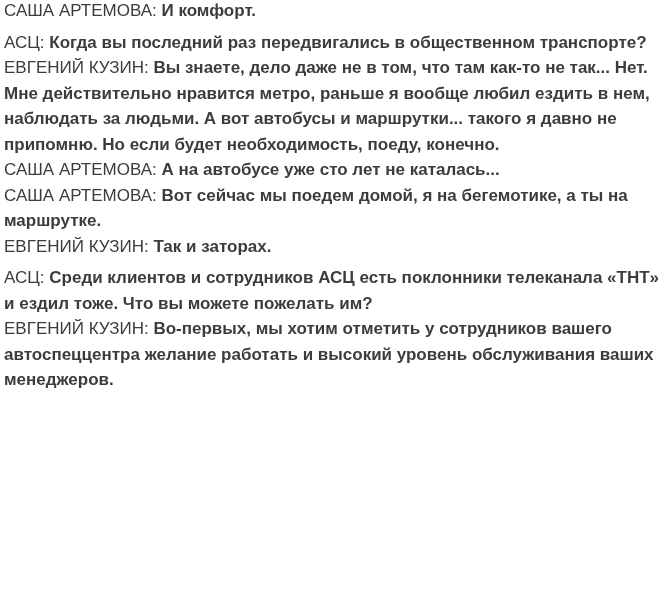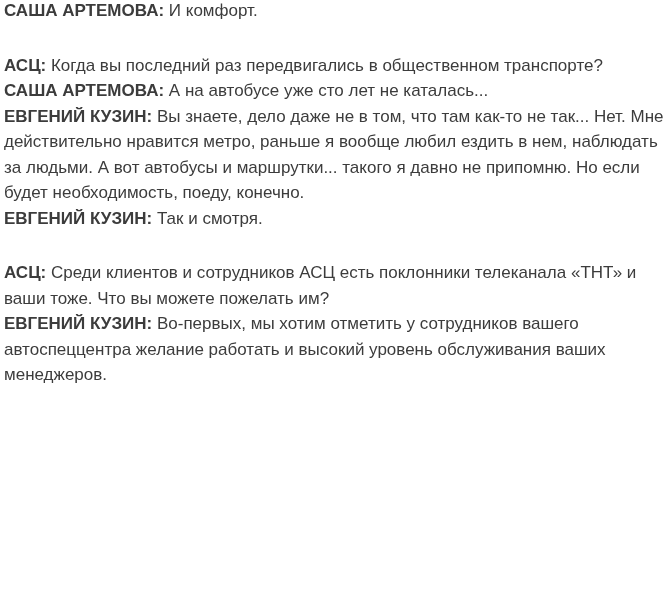--- a/index.html
+++ b/index.html
@@ -20,47 +20,48 @@
     font-family: "Liberation Sans", "DejaVu Sans", sans-serif;
     font-size: 17px;
     line-height: 25.5px;
     color: #3c3c3c;
     letter-spacing: 0;
   }
   .block {
     margin: 0;
   }
   .block + .block {
-    margin-top: 29px;
+    margin-top: 6px;
   }
   .turn {
     margin: 0;
     padding: 0;
   }
   .speaker {
-    font-weight: 700;
+    font-weight: 400;
   }
   .speech {
-    font-weight: 400;
+    font-weight: 700;
   }
 </style>
 </head>
 <body>
 
 <div class="transcript">
 
   <div class="block">
     <p class="turn"><span class="speaker">САША АРТЕМОВА:</span> <span class="speech">И комфорт.</span></p>
   </div>
 
   <div class="block">
     <p class="turn"><span class="speaker">АСЦ:</span> <span class="speech">Когда вы последний раз передвигались в общественном транспорте?</span></p>
+    <p class="turn"><span class="speaker">ЕВГЕНИЙ КУЗИН:</span> <span class="speech">Вы знаете, дело даже не в том, что там как-то не так... Нет. Мне действительно нравится метро, раньше я вообще любил ездить в нем, наблюдать за людьми. А вот автобусы и маршрутки... такого я давно не припомню. Но если будет необходимость, поеду, конечно.</span></p>
     <p class="turn"><span class="speaker">САША АРТЕМОВА:</span> <span class="speech">А на автобусе уже сто лет не каталась...</span></p>
-    <p class="turn"><span class="speaker">ЕВГЕНИЙ КУЗИН:</span> <span class="speech">Вы знаете, дело даже не в том, что там как-то не так... Нет. Мне действительно нравится метро, раньше я вообще любил ездить в нем, наблюдать за людьми. А вот автобусы и маршрутки... такого я давно не припомню. Но если будет необходимость, поеду, конечно.</span></p>
-    <p class="turn"><span class="speaker">ЕВГЕНИЙ КУЗИН:</span> <span class="speech">Так и смотря.</span></p>
+    <p class="turn"><span class="speaker">САША АРТЕМОВА:</span> <span class="speech">Вот сейчас мы поедем домой, я на бегемотике, а ты на маршрутке.</span></p>
+    <p class="turn"><span class="speaker">ЕВГЕНИЙ КУЗИН:</span> <span class="speech">Так и заторах.</span></p>
   </div>
 
   <div class="block">
-    <p class="turn"><span class="speaker">АСЦ:</span> <span class="speech">Среди клиентов и сотрудников АСЦ есть поклонники телеканала «ТНТ» и ваши тоже. Что вы можете пожелать им?</span></p>
+    <p class="turn"><span class="speaker">АСЦ:</span> <span class="speech">Среди клиентов и сотрудников АСЦ есть поклонники телеканала «ТНТ» и ездил тоже. Что вы можете пожелать им?</span></p>
     <p class="turn"><span class="speaker">ЕВГЕНИЙ КУЗИН:</span> <span class="speech">Во-первых, мы хотим отметить у сотрудников вашего автоспеццентра желание работать и высокий уровень обслуживания ваших менеджеров.</span></p>
   </div>
 
 </div>
 
 </body></html>

